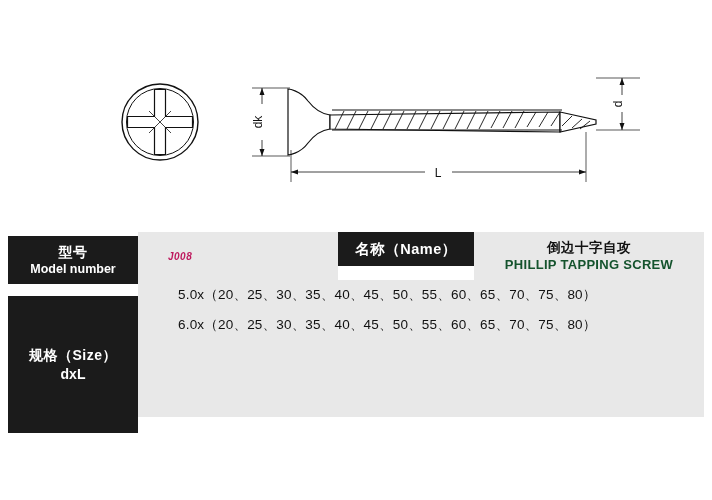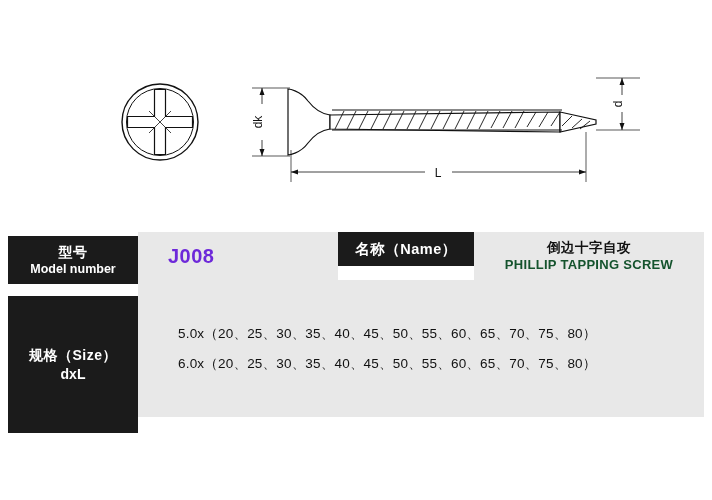--- a/index.html
+++ b/index.html
@@ -92,24 +92,25 @@
     position: absolute;
     left: 130px;
     top: 0;
     width: 200px;
     height: 48px;
     display: flex;
     align-items: center;
     padding-left: 30px;
   }
   .model-value span {
-    font-size: 20px;
-    font-weight: bold;
-    color: #6d28d9;
-    letter-spacing: 0.5px;
+    font-size: 10px;
+    font-weight: bold;
+    color: #be185d;
+    letter-spacing: 0.5px;
+    font-style: italic;
   }
 
   .name-label {
     position: absolute;
     left: 330px;
     top: 0;
     width: 136px;
     height: 34px;
     flex-direction: row;
   }
@@ -167,21 +168,21 @@
   }
 
   .size-values {
     position: absolute;
     left: 130px;
     top: 0;
     width: 566px;
     height: 137px;
     display: flex;
     flex-direction: column;
-    justify-content: center;
+    justify-content: flex-start;
     padding-left: 40px;
   }
   .size-line {
     font-size: 13.5px;
     color: #111111;
     line-height: 30px;
     letter-spacing: 0.2px;
     white-space: nowrap;
   }
 

